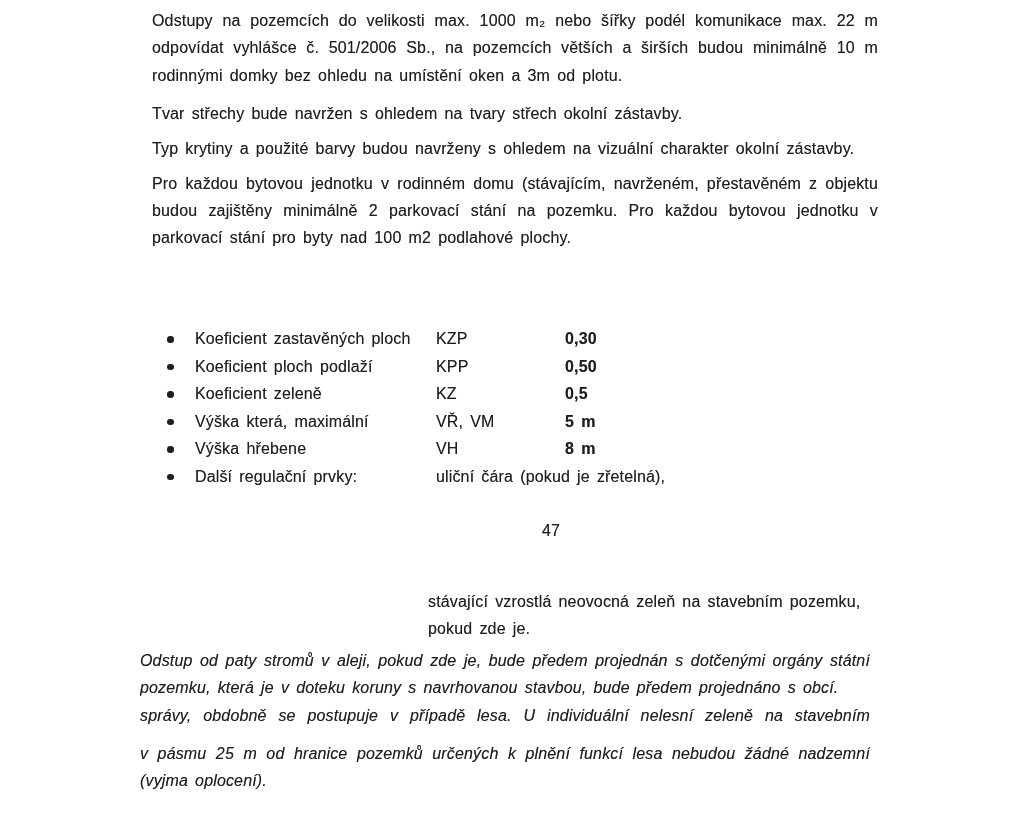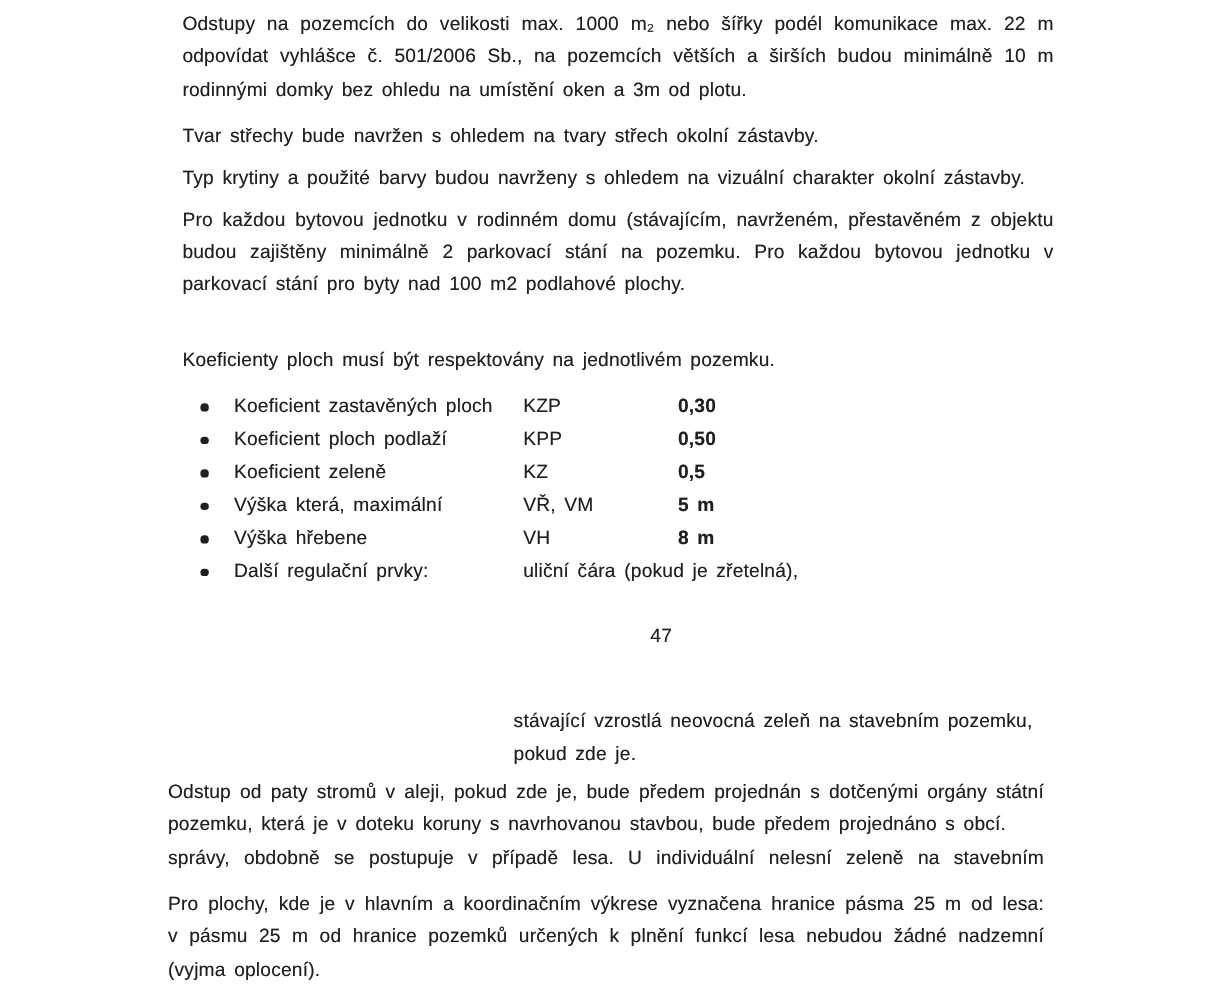--- a/index.html
+++ b/index.html
@@ -22,20 +22,21 @@
     overflow: hidden;
   }
   .para {
     position: absolute;
     left: 152px;
     width: 726px;
   }
   .para.bottom {
     left: 140px;
     width: 730px;
+    font-style: italic;
   }
   .line {
     height: 27.4px;
     overflow: hidden;
   }
   .line.just {
     text-align: justify;
     text-align-last: justify;
   }
   .bullet-list {
@@ -95,23 +96,20 @@
   <div class="para" style="top:134.5px">
     <div class="line">Typ krytiny a použité barvy budou navrženy s ohledem na vizuální charakter okolní zástavby.</div>
   </div>
 
   <div class="para" style="top:169.5px">
     <div class="line just">Pro každou bytovou jednotku v rodinném domu (stávajícím, navrženém, přestavěném z objektu RI)</div>
     <div class="line just">budou zajištěny minimálně 2 parkovací stání na pozemku. Pro každou bytovou jednotku v bytovém</div>
     <div class="line">parkovací stání pro byty nad 100 m2 podlahové plochy.</div>
   </div>
 
-  <div class="para" style="top:286.5px">
-    <div class="line">Koeficienty ploch musí být respektovány na jednotlivém pozemku.</div>
-  </div>
 
   <div class="bullet-list">
     <div class="bullet-row">
       <span class="bullet-dot"></span>
       <span class="bullet-label">Koeficient zastavěných ploch</span>
       <span class="bullet-code">KZP</span>
       <span class="bullet-value">0,30</span>
     </div>
     <div class="bullet-row">
       <span class="bullet-dot"></span>
@@ -152,18 +150,17 @@
     <div class="line">pokud zde je.</div>
   </div>
 
   <div class="para bottom" style="top:647px">
     <div class="line just">Odstup od paty stromů v aleji, pokud zde je, bude předem projednán s dotčenými orgány státní</div>
     <div class="line">pozemku, která je v doteku koruny s navrhovanou stavbou, bude předem projednáno s obcí.</div>
     <div class="line just">správy, obdobně se postupuje v případě lesa. U individuální nelesní zeleně na stavebním</div>
   </div>
 
   <div class="para bottom" style="top:740px">
-    <div class="line just">Pro plochy, kde je v hlavním a koordinačním výkrese vyznačena hranice pásma 25 m od lesa:</div>
     <div class="line just">v pásmu 25 m od hranice pozemků určených k plnění funkcí lesa nebudou žádné nadzemní stavby</div>
     <div class="line">(vyjma oplocení).</div>
   </div>
 
 </div>
 
 </body></html>

